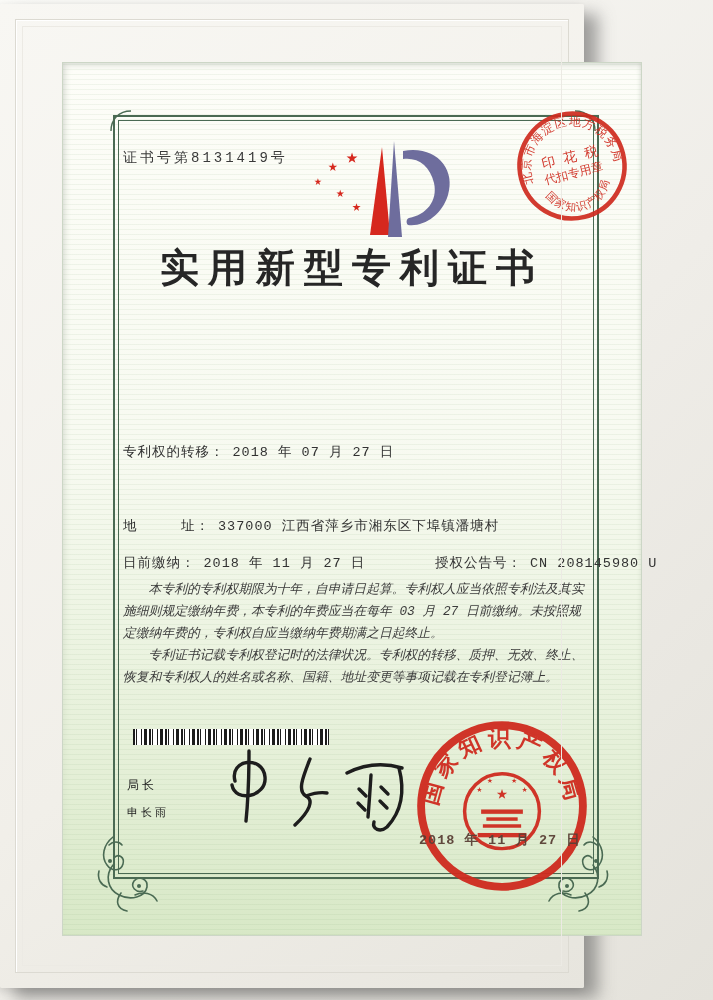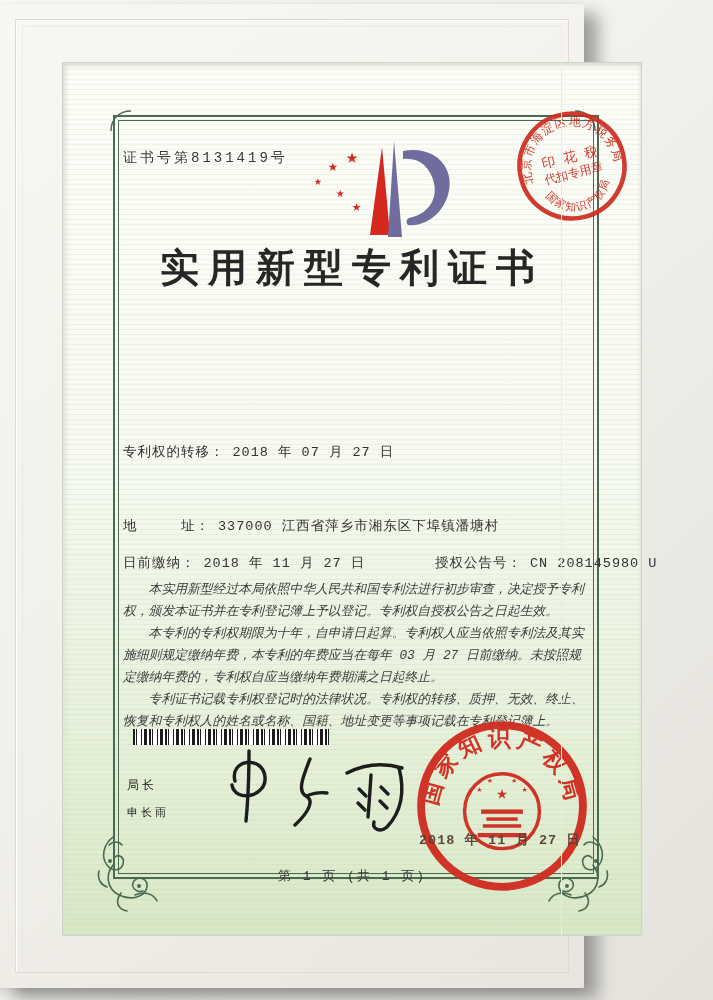--- a/index.html
+++ b/index.html
@@ -139,21 +139,20 @@
       <span class="lab">地　　　址：</span><span class="val">337000 江西省萍乡市湘东区下埠镇潘塘村</span>
     </div>
     <div class="row" style="top:491px">
       <span class="lab">日前缴纳：</span><span class="val">2018 年 11 月 27 日</span>
       <span class="pair2">
         <span class="lab">授权公告号：</span><span class="val">CN 208145980 U</span>
       </span>
     </div>
 
     <div class="paras">
-      <p>本实用新型经过本局依照中华人民共和国专利法进行初步审查，决定授予专利权，颁发本证书并在专利登记簿上予以登记。专利权自授权公告之日起生效。</p>
       <p>本专利的专利权期限为十年，自申请日起算。专利权人应当依照专利法及其实施细则规定缴纳年费，本专利的年费应当在每年 03 月 27 日前缴纳。未按照规定缴纳年费的，专利权自应当缴纳年费期满之日起终止。</p>
       <p>专利证书记载专利权登记时的法律状况。专利权的转移、质押、无效、终止、恢复和专利权人的姓名或名称、国籍、地址变更等事项记载在专利登记簿上。</p>
     </div>
 
     <div class="barcode"></div>
 
     <div class="signer-title">局长</div>
     <div class="signer-name">申长雨</div>
     <svg class="signature" width="210" height="100" viewBox="0 0 210 100">
       <g fill="none" stroke="#1d1d1d" stroke-width="3.4" stroke-linecap="round">
@@ -186,16 +185,15 @@
         <rect x="76" y="104" width="48" height="5" fill="#cf2b1f"></rect>
         <rect x="82" y="113" width="36" height="4" fill="#cf2b1f"></rect>
         <rect x="78" y="121" width="44" height="4" fill="#cf2b1f"></rect>
         <rect x="72" y="131" width="56" height="5" fill="#cf2b1f"></rect>
       </g>
     </svg>
     <div class="big-seal" style="background:none">
       <div class="seal-date">2018 年 11 月 27 日</div>
     </div>
 
-    <div class="footer">第 1 页 (共 1 页)</div>
 
   </div>
 </div>
 
 </body></html>

